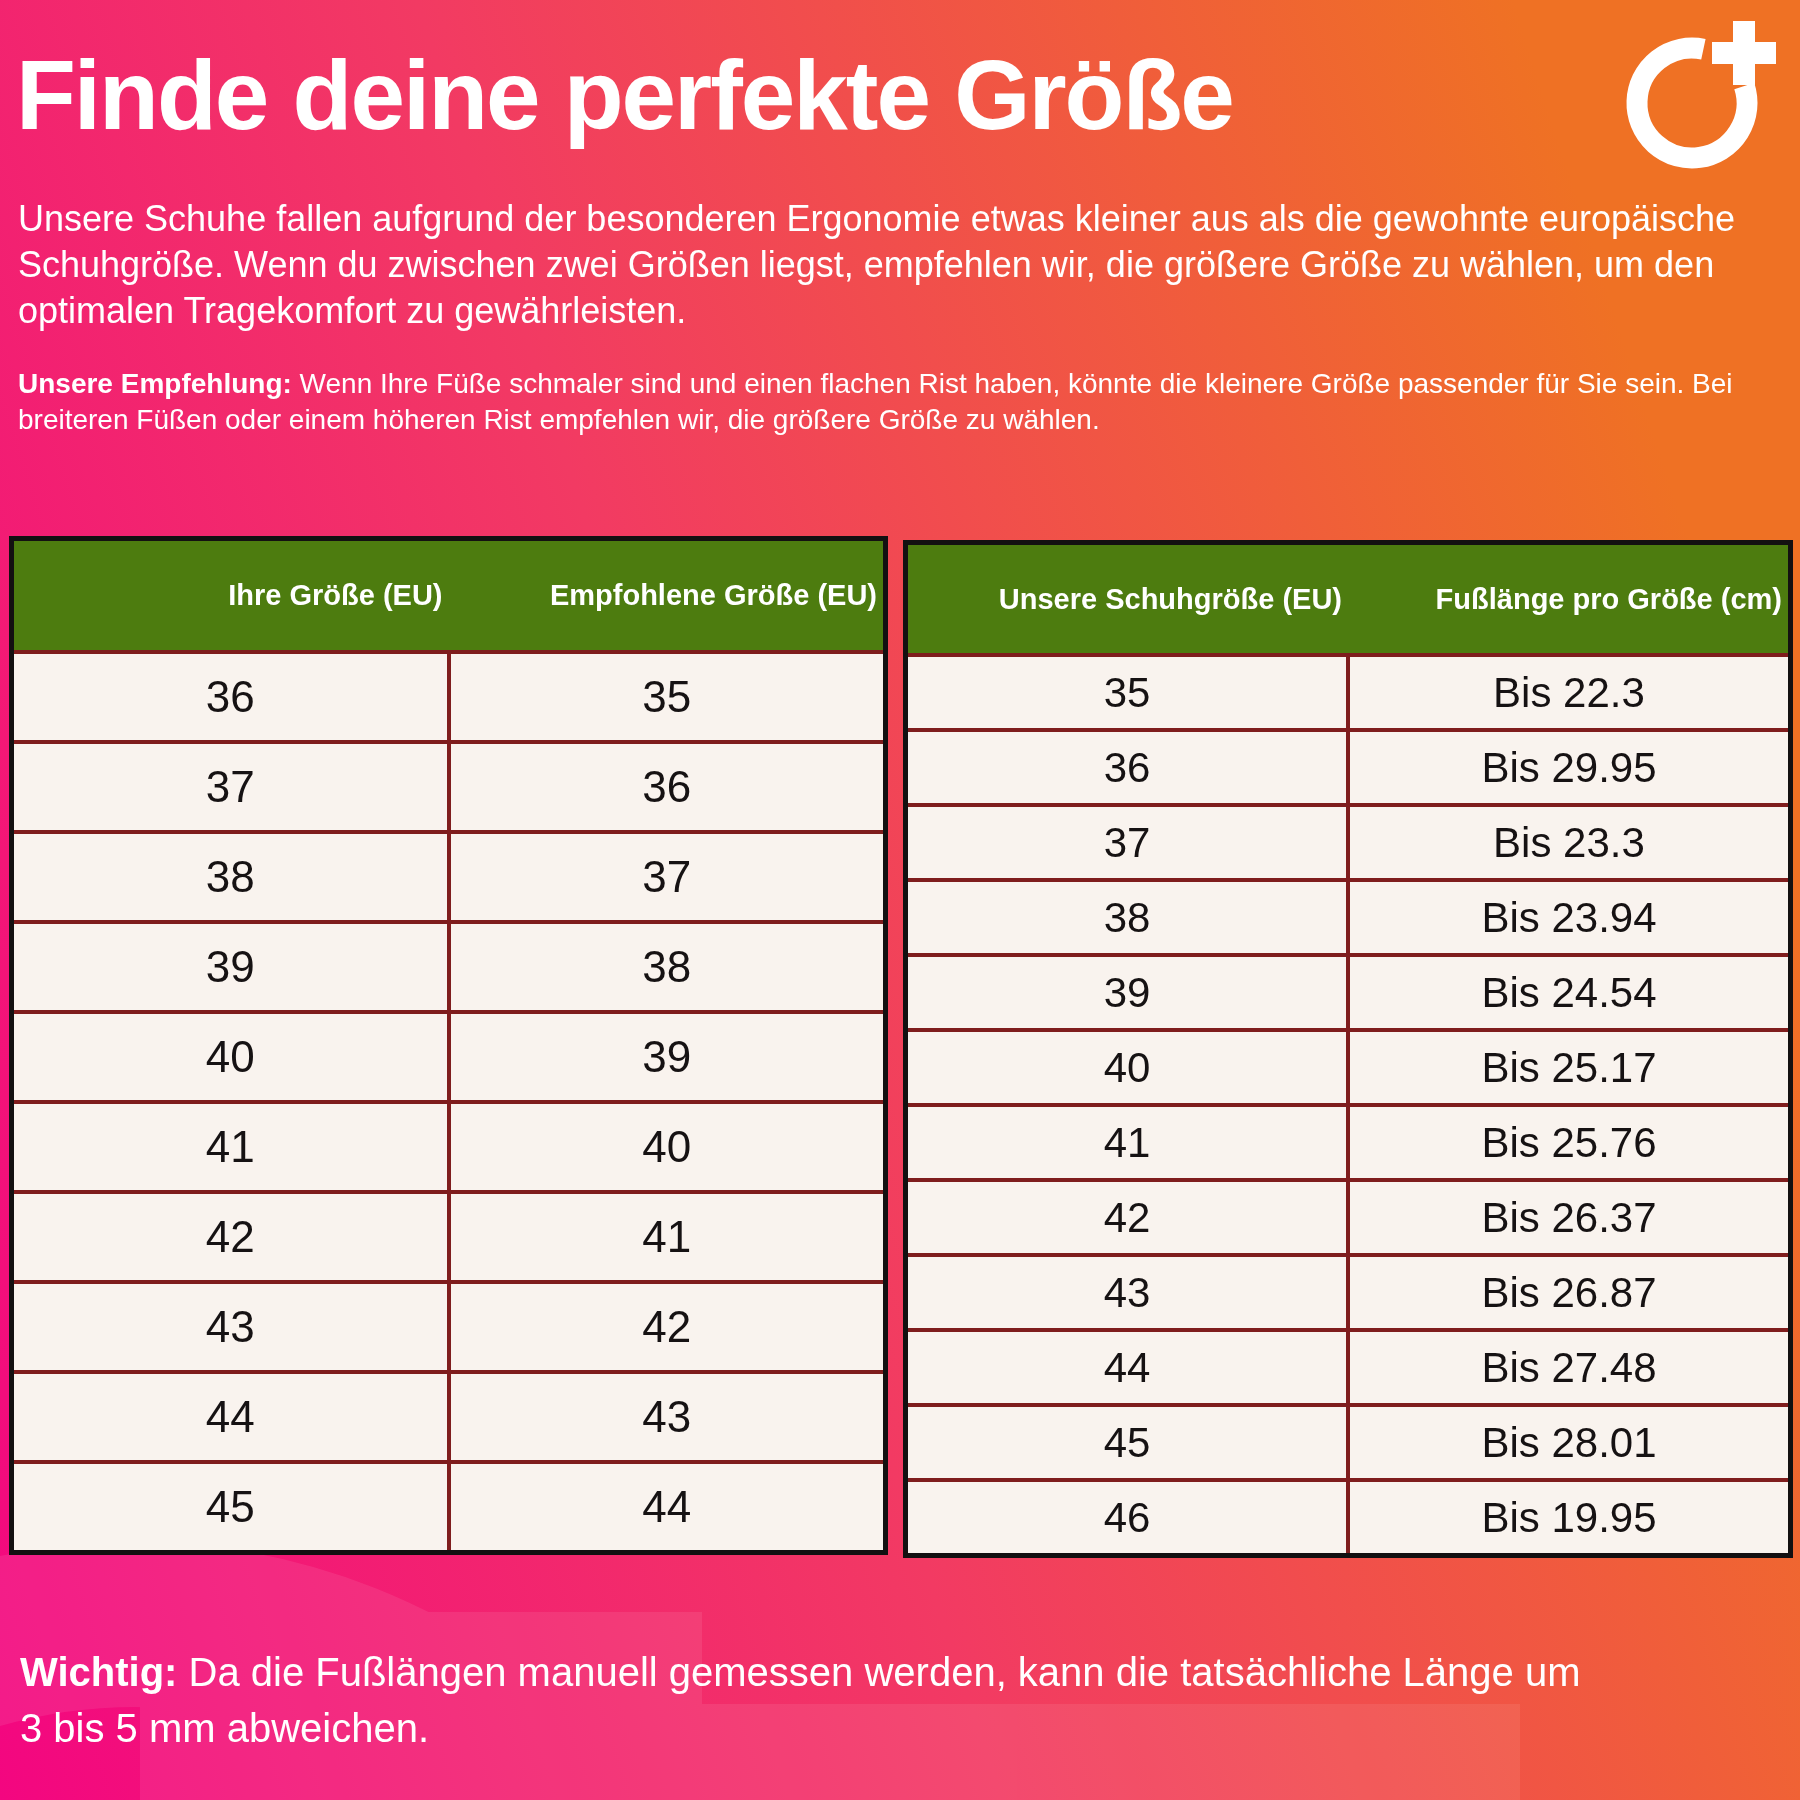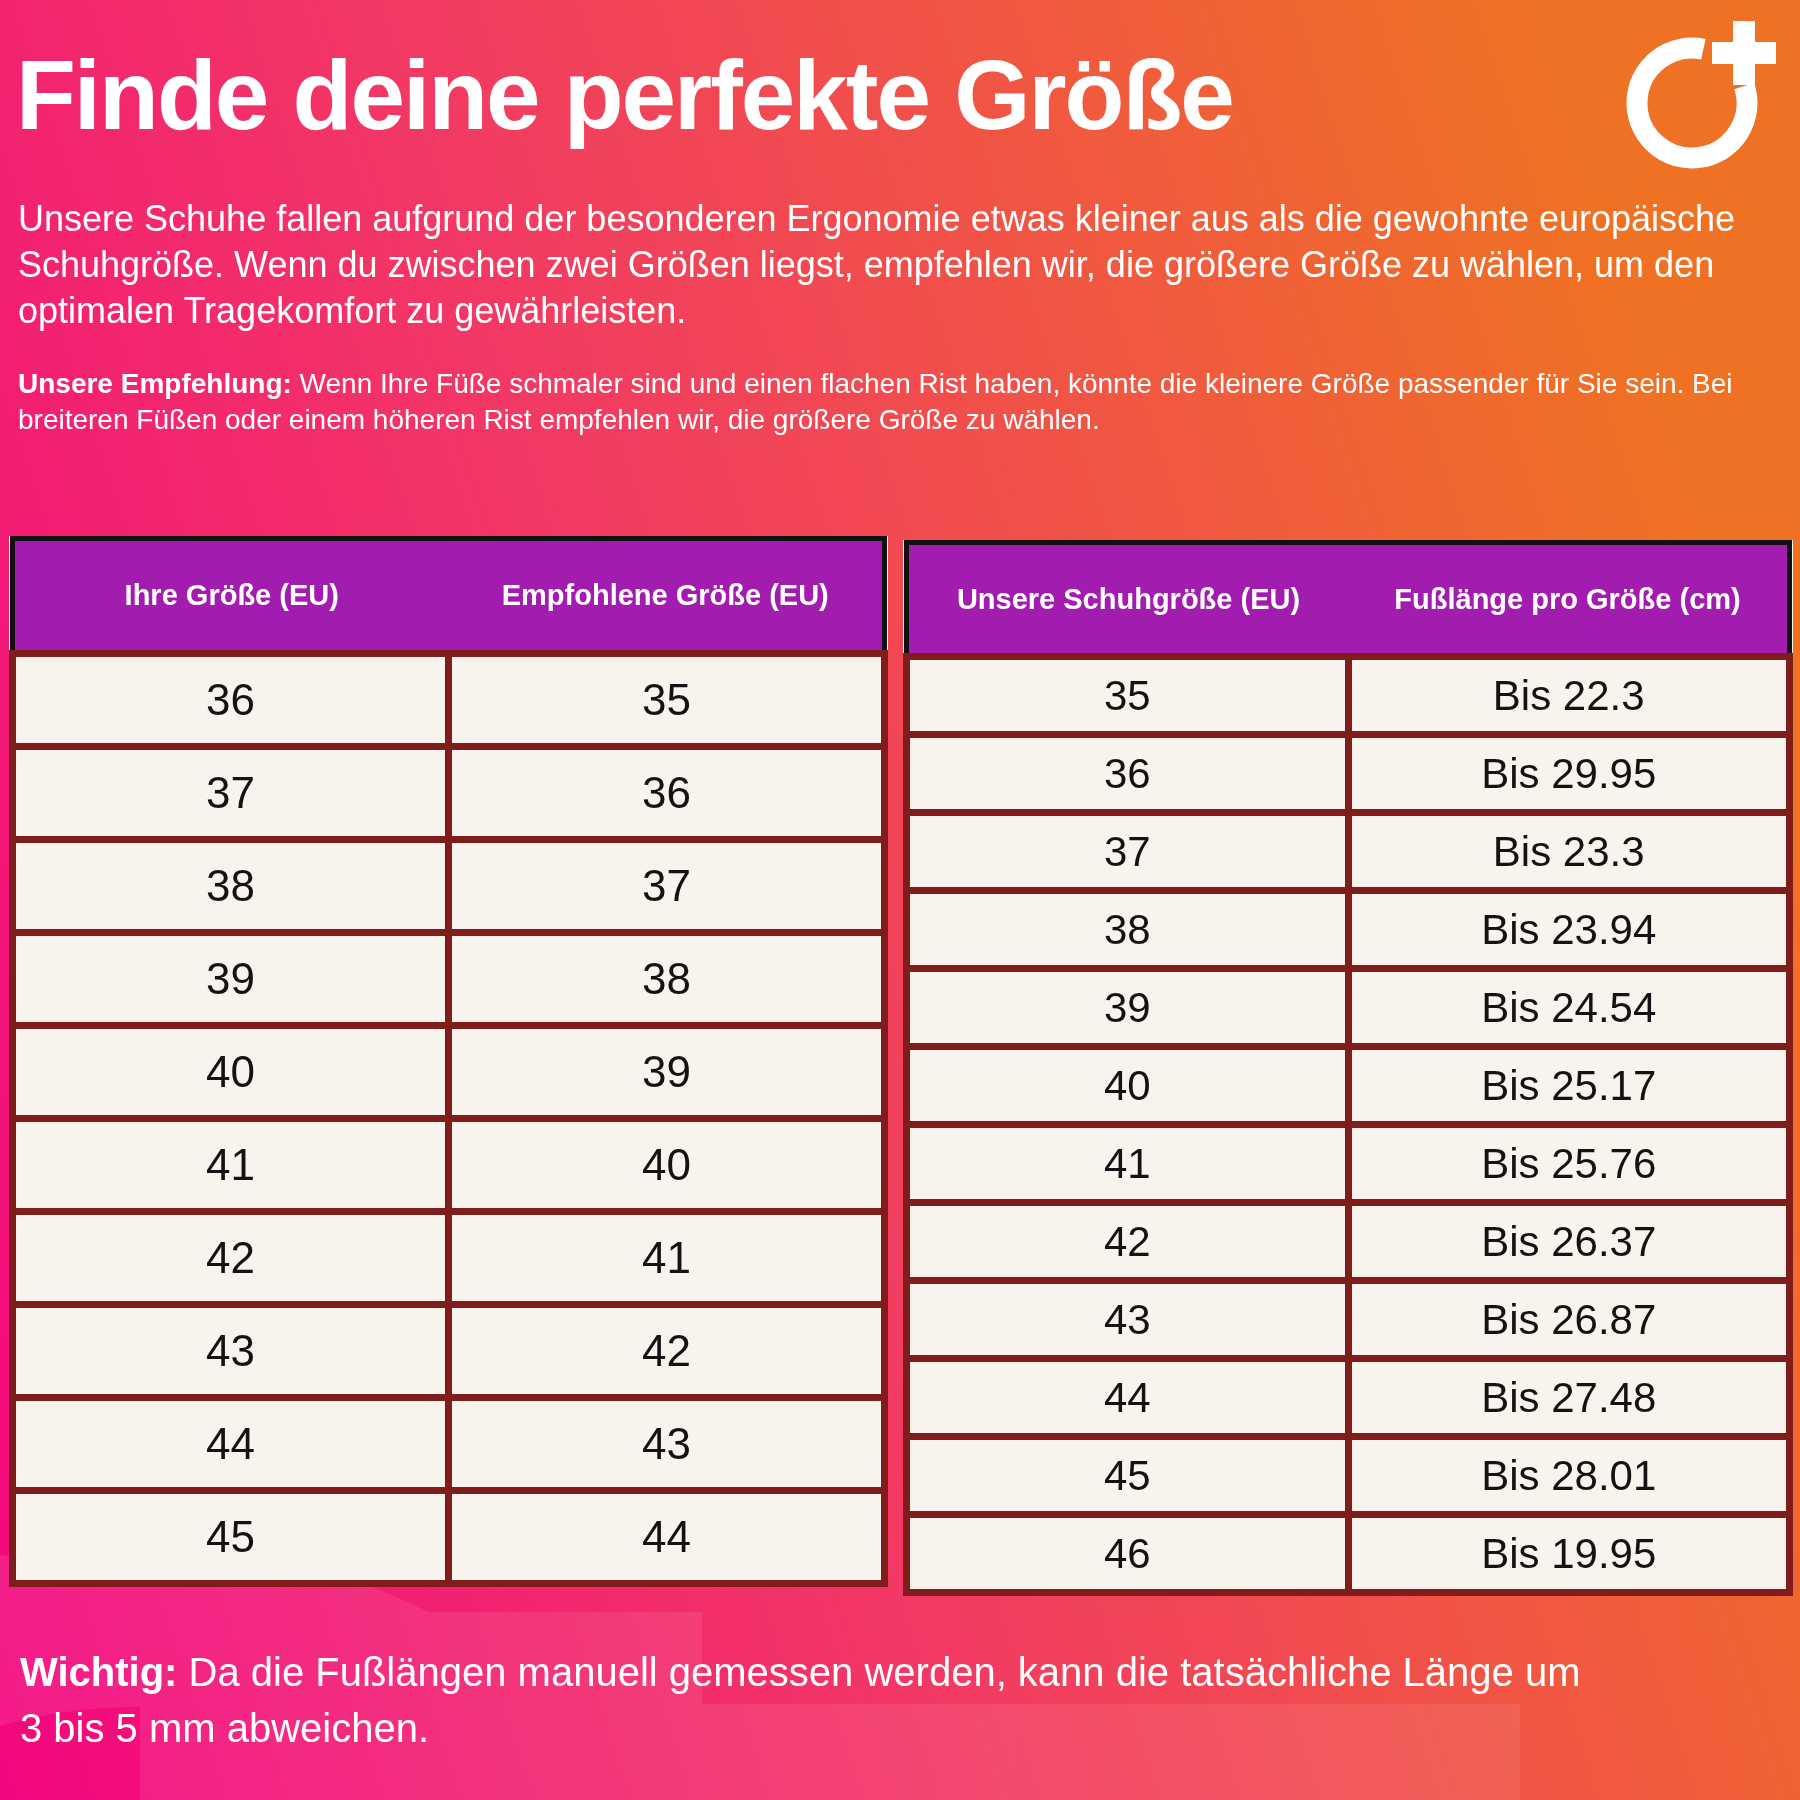--- a/index.html
+++ b/index.html
@@ -31,25 +31,25 @@
     position:absolute; left:18px; top:366px; margin:0; width:1760px;
     color:#fff; font-size:28px; line-height:1.28;
   }
   .reco b { font-weight:bold; }
 
   table.tbl {
     position:absolute; border-collapse:collapse; table-layout:fixed;
     background:#f9f3ee; border:5px solid #131011;
   }
   .tbl th {
-    background:#a21caf; color:#fff; font-weight:bold; font-size:29px;
-    text-align:center; vertical-align:middle; padding:0 6px;
+    background:#4d7c0f; color:#fff; font-weight:bold; font-size:29px;
+    text-align:right; vertical-align:middle; padding:0 6px;
   }
   .tbl td {
-    border:7px solid #7f1d1d; color:#161213; font-size:44px;
+    border:4px solid #7f1d1d; color:#161213; font-size:44px;
     text-align:center; vertical-align:middle;
   }
   .tbl-left  { left:9px;   top:536px; width:879px; }
   .tbl-left th { height:109px; }
   .tbl-left td { height:84px; }
   .tbl-right { left:903px; top:540px; width:890px; }
   .tbl-right th { height:108px; }
   .tbl-right td { height:69px; font-size:42px; }
 
   .note {

